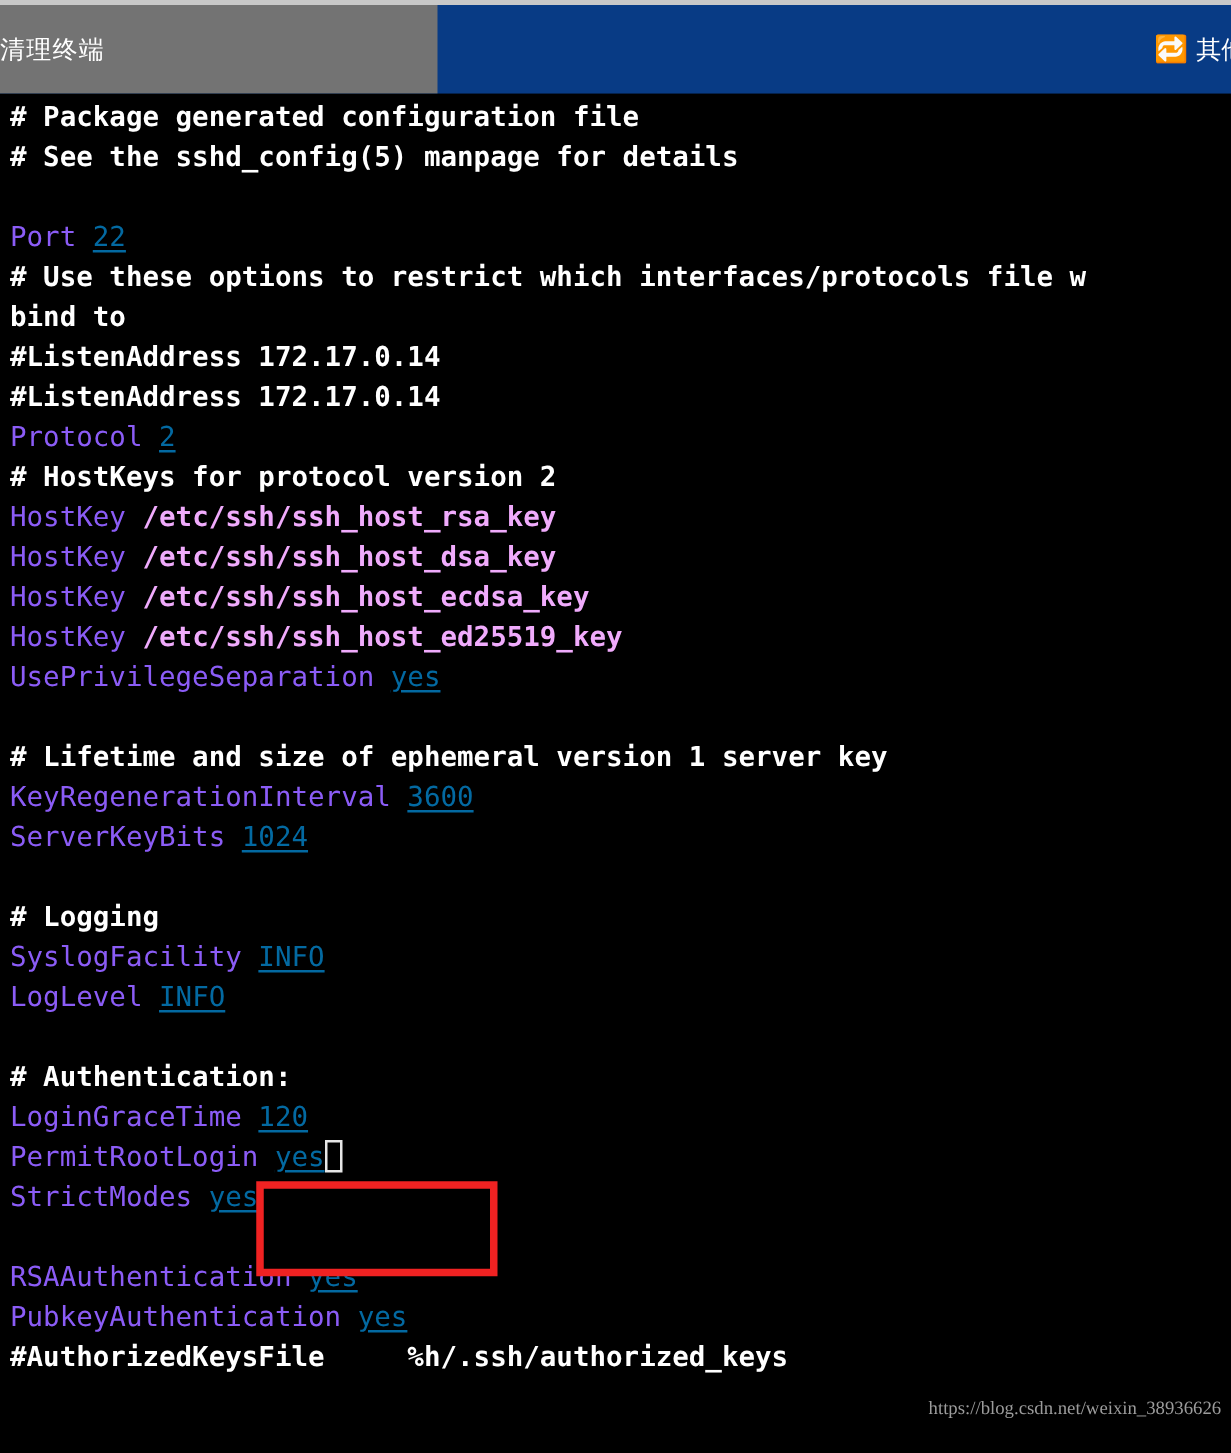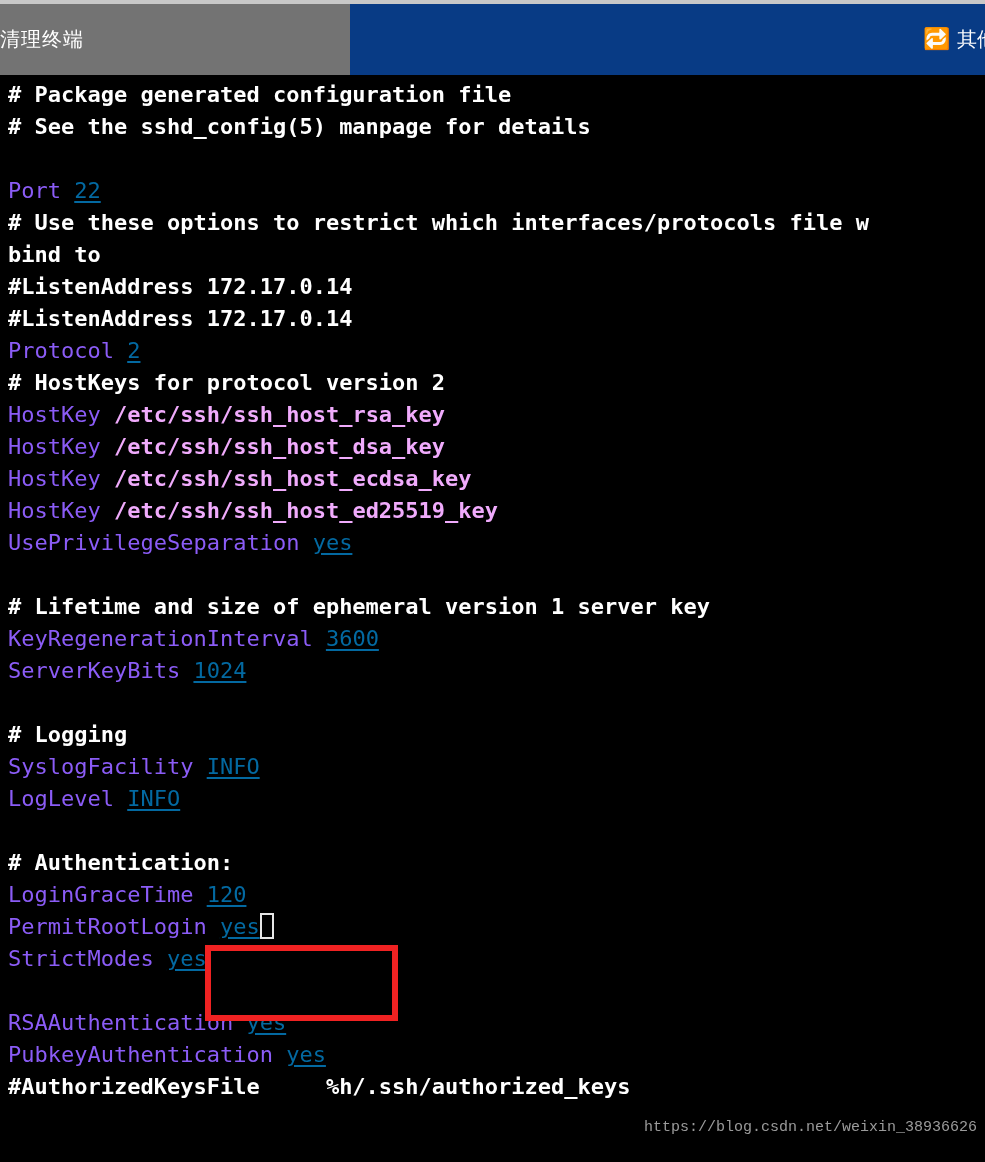--- a/index.html
+++ b/index.html
@@ -125,21 +125,21 @@
     box-sizing: border-box;
     pointer-events: none;
   }
 
   
   #watermark {
     position: absolute;
     right: 8px;
     bottom: 26px;
     color: #9b9b9b;
-    font-family: Liberation Mono, monospace;
+    font-family: Liberation Serif, serif;
     font-size: 15px;
     white-space: nowrap;
   }
 </style>
 </head>
 <body>
 
 <div id="top-strip"></div>
 
 <div id="header-bar">

